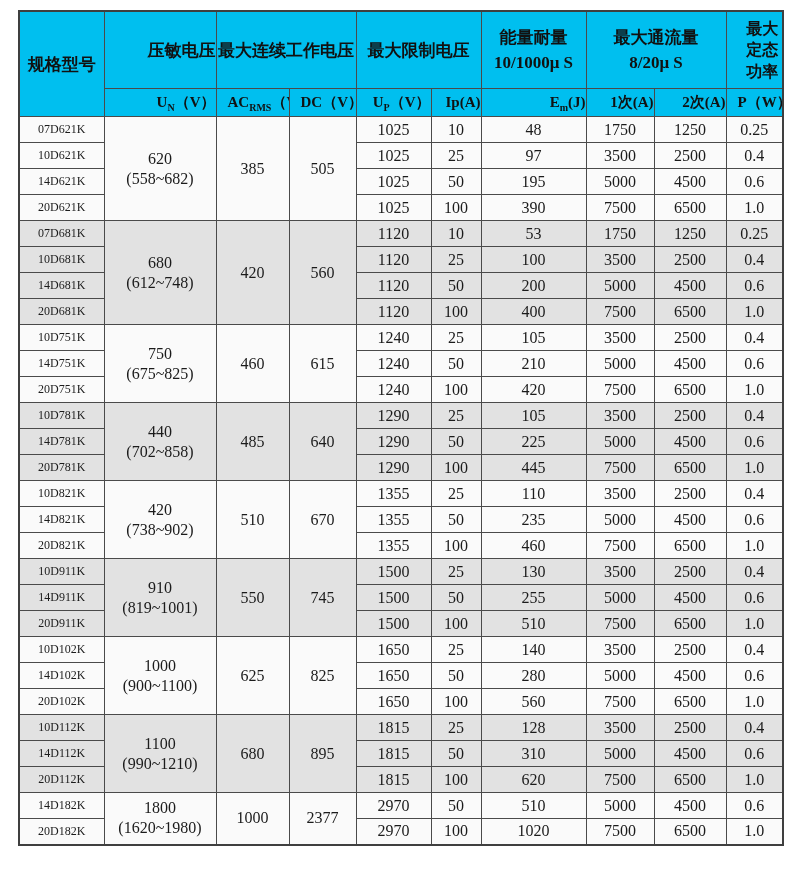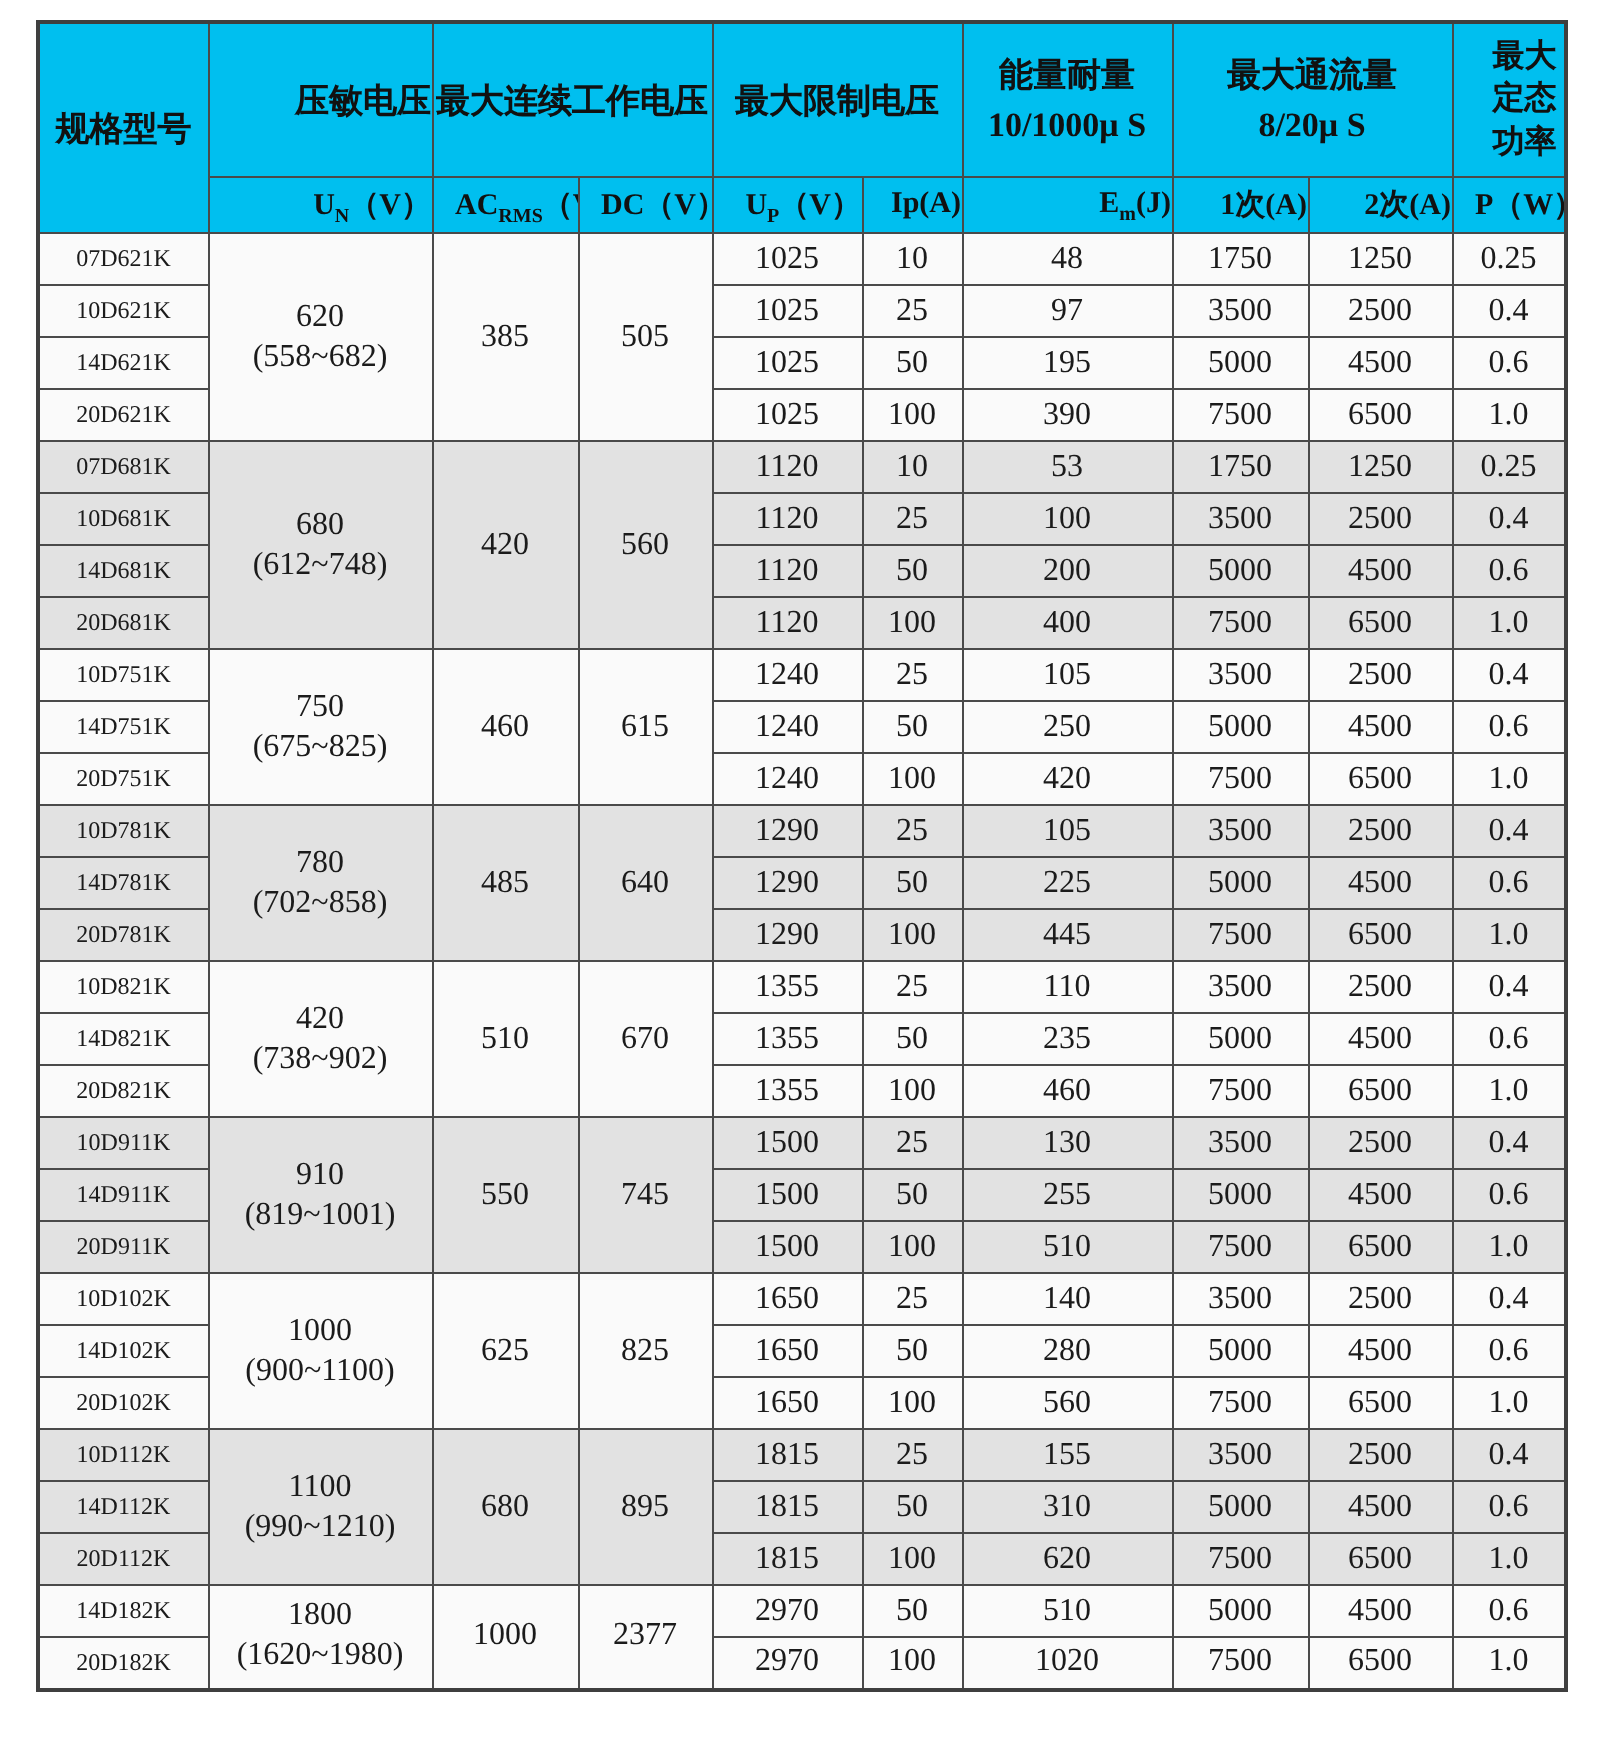--- a/index.html
+++ b/index.html
@@ -190,38 +190,38 @@
         <td>25</td>
         <td>105</td>
         <td>3500</td>
         <td>2500</td>
         <td>0.4</td>
       </tr>
       <tr class="g-even">
         <td class="model">14D751K</td>
         <td>1240</td>
         <td>50</td>
-        <td>250</td>
+        <td>210</td>
         <td>5000</td>
         <td>4500</td>
         <td>0.6</td>
       </tr>
       <tr class="g-even">
         <td class="model">20D751K</td>
         <td>1240</td>
         <td>100</td>
         <td>420</td>
         <td>7500</td>
         <td>6500</td>
         <td>1.0</td>
       </tr>
       <tr class="g-odd">
         <td class="model">10D781K</td>
         <td class="vline" rowspan="3">
-          <div>780</div>
+          <div>440</div>
           <div>(702~858)</div>
         </td>
         <td rowspan="3">485</td>
         <td rowspan="3">640</td>
         <td>1290</td>
         <td>25</td>
         <td>105</td>
         <td>3500</td>
         <td>2500</td>
         <td>0.4</td>
@@ -346,21 +346,21 @@
       <tr class="g-odd">
         <td class="model">10D112K</td>
         <td class="vline" rowspan="3">
           <div>1100</div>
           <div>(990~1210)</div>
         </td>
         <td rowspan="3">680</td>
         <td rowspan="3">895</td>
         <td>1815</td>
         <td>25</td>
-        <td>155</td>
+        <td>128</td>
         <td>3500</td>
         <td>2500</td>
         <td>0.4</td>
       </tr>
       <tr class="g-odd">
         <td class="model">14D112K</td>
         <td>1815</td>
         <td>50</td>
         <td>310</td>
         <td>5000</td>

